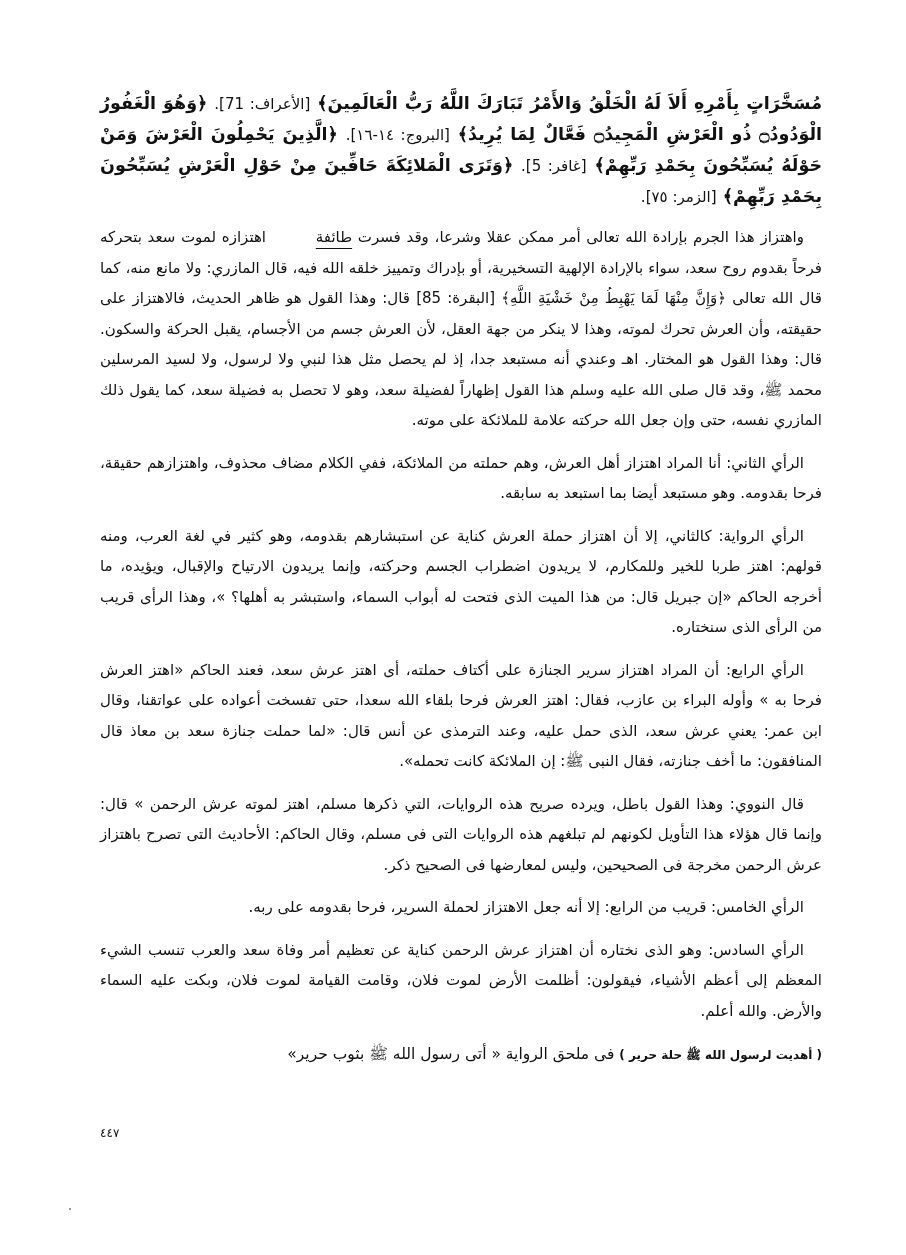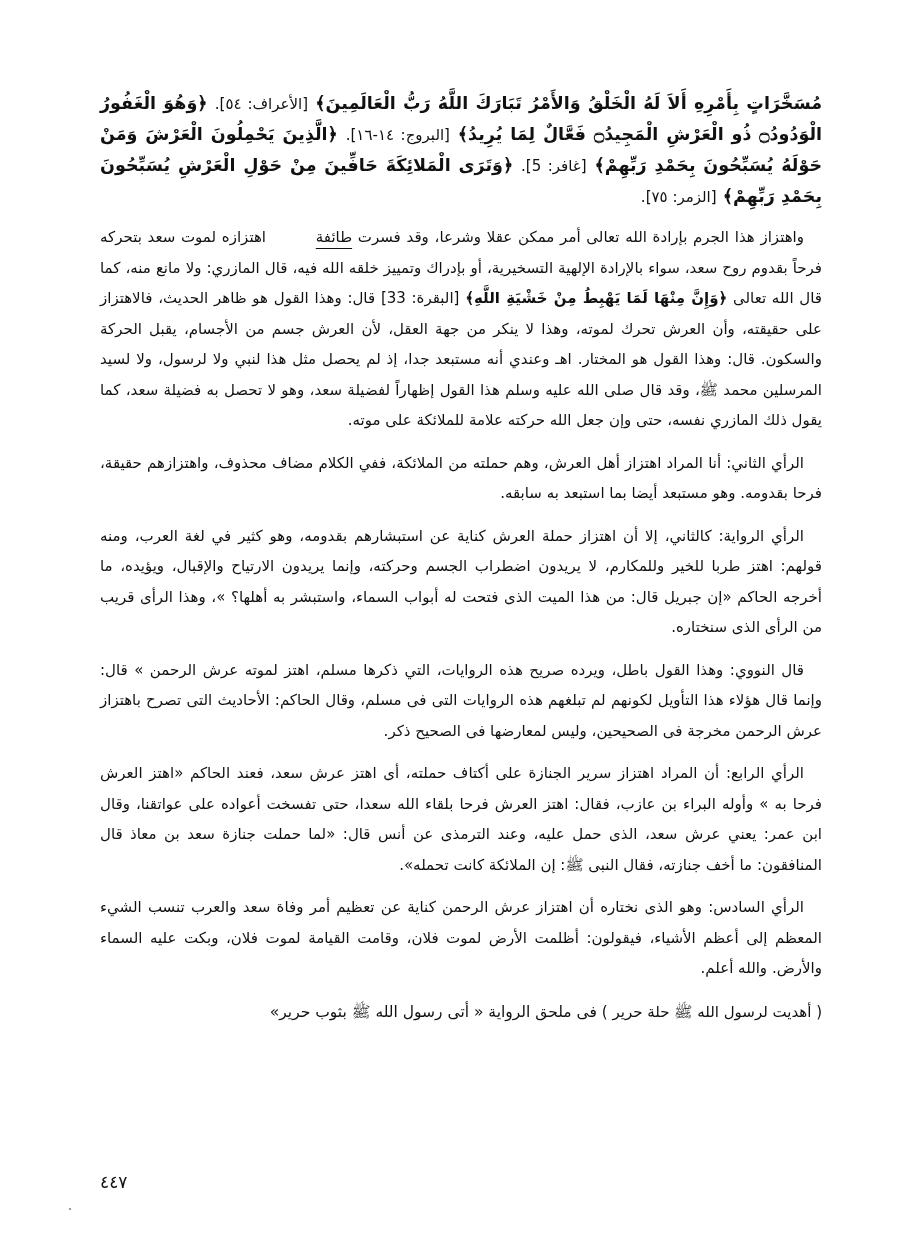--- a/index.html
+++ b/index.html
@@ -14,76 +14,80 @@
   .quran-block {
     font-size: 17.5px; line-height: 30px; font-weight: bold; margin: 0 0 10px 0;
     text-align: justify; text-align-last: right;
   }
   .quran-block .ref { font-weight: normal; font-size: 15px; }
   .para {
     font-size: 15px; line-height: 30.5px; margin: 0 0 12px 0;
     text-indent: 18px; text-align: justify; text-align-last: right;
   }
   .heading-u { text-underline-offset: 6px; text-decoration-thickness: 1px; }
-  .bold { font-weight: bold; }
+  .bold { font-weight: normal; }
   .under-word { text-decoration: underline; text-underline-offset: 6px; margin-left: 44px; }
   .footnote-line {
     font-size: 15.5px; line-height: 32px; margin-top: 2px;
   }
-  .footnote-line .title { font-weight: normal; font-size: 15px; }
+  .footnote-line .title { font-weight: bold; font-size: 12px; }
   .page-number {
-    position: absolute; left: 100px; top: 1172px; direction: ltr;
-    font-size: 17px; letter-spacing: 1px;
+    position: absolute; left: 100px; top: 1126px; direction: ltr;
+    font-size: 12px; letter-spacing: 1px;
   }
   .speck { position: absolute; left: 69px; top: 1208px; width: 2px; height: 2px; background: #999; }
 </style>
 </head>
 <body>
 
 <div class="page">
 
   <p class="quran-block">
     <span>مُسَخَّرَاتٍ بِأَمْرِهِ أَلاَ لَهُ الْخَلْقُ وَالأَمْرُ تَبَارَكَ اللَّهُ رَبُّ الْعَالَمِينَ﴾</span>
-    <span class="ref">[الأعراف: ٥٤].</span>
+    <span class="ref">[الأعراف: 71].</span>
     <span>﴿وَهُوَ الْغَفُورُ الْوَدُودُ۝ ذُو الْعَرْشِ الْمَجِيدُ۝ فَعَّالٌ لِمَا يُرِيدُ﴾</span>
     <span class="ref">[البروج: ١٤-١٦].</span>
     <span>﴿الَّذِينَ يَحْمِلُونَ الْعَرْشَ وَمَنْ حَوْلَهُ يُسَبِّحُونَ بِحَمْدِ رَبِّهِمْ﴾</span>
     <span class="ref">[غافر: 5].</span>
     <span>﴿وَتَرَى الْمَلائِكَةَ حَافِّينَ مِنْ حَوْلِ الْعَرْشِ يُسَبِّحُونَ بِحَمْدِ رَبِّهِمْ﴾</span>
     <span class="ref">[الزمر: ٧٥].</span>
   </p>
 
   <p class="para">
     <span>واهتزاز هذا الجرم بإرادة الله تعالى أمر ممكن عقلا وشرعا، وقد فسرت</span>
     <span class="under-word">طائفة</span>
     <span>اهتزازه لموت سعد بتحركه فرحاً بقدوم روح سعد، سواء بالإرادة الإلهية التسخيرية، أو بإدراك وتمييز خلقه الله فيه، قال المازري: ولا مانع منه، كما قال الله تعالى</span>
     <span class="bold">﴿وَإِنَّ مِنْهَا لَمَا يَهْبِطُ مِنْ خَشْيَةِ اللَّهِ﴾</span>
-    <span>[البقرة: 33]</span>
+    <span>[البقرة: 85]</span>
     <span>قال: وهذا القول هو ظاهر الحديث، فالاهتزاز على حقيقته، وأن العرش تحرك لموته، وهذا لا ينكر من جهة العقل، لأن العرش جسم من الأجسام، يقبل الحركة والسكون. قال: وهذا القول هو المختار. اهـ وعندي أنه مستبعد جدا، إذ لم يحصل مثل هذا لنبي ولا لرسول، ولا لسيد المرسلين محمد ﷺ، وقد قال صلى الله عليه وسلم هذا القول إظهاراً لفضيلة سعد، وهو لا تحصل به فضيلة سعد، كما يقول ذلك المازري نفسه، حتى وإن جعل الله حركته علامة للملائكة على موته.</span>
   </p>
 
   <p class="para">
     <span class="heading-u">الرأي الثاني:</span>
     <span>أنا المراد اهتزاز أهل العرش، وهم حملته من الملائكة، ففي الكلام مضاف محذوف، واهتزازهم حقيقة، فرحا بقدومه. وهو مستبعد أيضا بما استبعد به سابقه.</span>
   </p>
 
   <p class="para">
     <span class="heading-u">الرأي الرواية:</span>
     <span>كالثاني، إلا أن اهتزاز حملة العرش كناية عن استبشارهم بقدومه، وهو كثير في لغة العرب، ومنه قولهم: اهتز طربا للخير وللمكارم، لا يريدون اضطراب الجسم وحركته، وإنما يريدون الارتياح والإقبال، ويؤيده، ما أخرجه الحاكم «إن جبريل قال: من هذا الميت الذى فتحت له أبواب السماء، واستبشر به أهلها؟ »، وهذا الرأى قريب من الرأى الذى سنختاره.</span>
   </p>
 
   <p class="para">
+    <span class="heading-u">الرأي الرابع:</span>
+    <span>أن المراد اهتزاز سرير الجنازة على أكتاف حملته، أى اهتز عرش سعد، فعند الحاكم «اهتز العرش فرحا به » وأوله البراء بن عازب، فقال: اهتز العرش فرحا بلقاء الله سعدا، حتى تفسخت أعواده على عواتقنا، وقال ابن عمر: يعني عرش سعد، الذى حمل عليه، وعند الترمذى عن أنس قال: «لما حملت جنازة سعد بن معاذ قال المنافقون: ما أخف جنازته، فقال النبى ﷺ: إن الملائكة كانت تحمله».</span>
+  </p>
+
+  <p class="para">
     <span>قال النووي: وهذا القول باطل، ويرده صريح هذه الروايات، التي ذكرها مسلم، اهتز لموته عرش الرحمن » قال: وإنما قال هؤلاء هذا التأويل لكونهم لم تبلغهم هذه الروايات التى فى مسلم، وقال الحاكم: الأحاديث التى تصرح باهتزاز عرش الرحمن مخرجة فى الصحيحين، وليس لمعارضها فى الصحيح ذكر.</span>
   </p>
 
   <p class="para">
-    <span class="heading-u">الرأي الرابع:</span>
-    <span>أن المراد اهتزاز سرير الجنازة على أكتاف حملته، أى اهتز عرش سعد، فعند الحاكم «اهتز العرش فرحا به » وأوله البراء بن عازب، فقال: اهتز العرش فرحا بلقاء الله سعدا، حتى تفسخت أعواده على عواتقنا، وقال ابن عمر: يعني عرش سعد، الذى حمل عليه، وعند الترمذى عن أنس قال: «لما حملت جنازة سعد بن معاذ قال المنافقون: ما أخف جنازته، فقال النبى ﷺ: إن الملائكة كانت تحمله».</span>
+    <span class="heading-u">الرأي الخامس:</span>
+    <span>قريب من الرابع: إلا أنه جعل الاهتزاز لحملة السرير، فرحا بقدومه على ربه.</span>
   </p>
-
 
   <p class="para">
     <span class="heading-u">الرأي السادس:</span>
     <span>وهو الذى نختاره أن اهتزاز عرش الرحمن كناية عن تعظيم أمر وفاة سعد والعرب تنسب الشيء المعظم إلى أعظم الأشياء، فيقولون: أظلمت الأرض لموت فلان، وقامت القيامة لموت فلان، وبكت عليه السماء والأرض. والله أعلم.</span>
   </p>
 
   <p class="footnote-line">
     <span class="title">( أهديت لرسول الله ﷺ حلة حرير )</span>
     <span>فى ملحق الرواية « أتى رسول الله ﷺ بثوب حرير»</span>
   </p>

